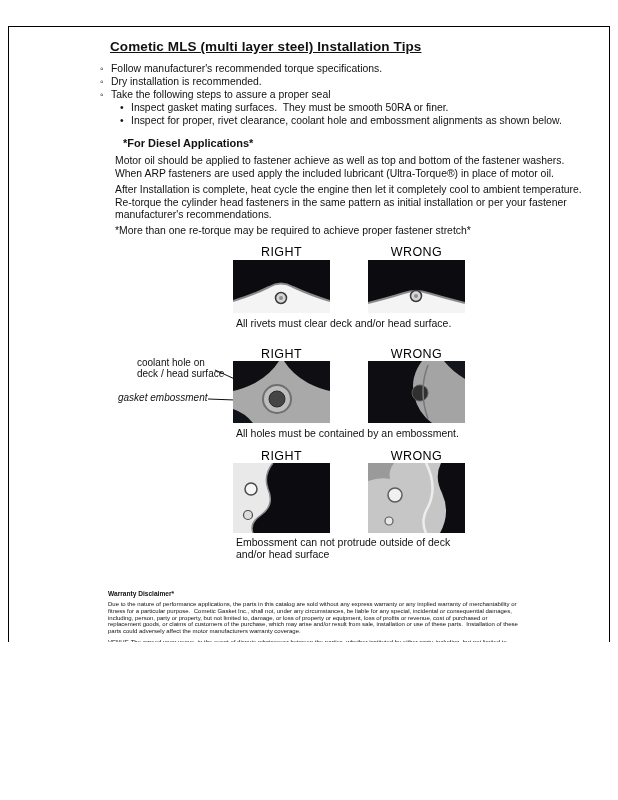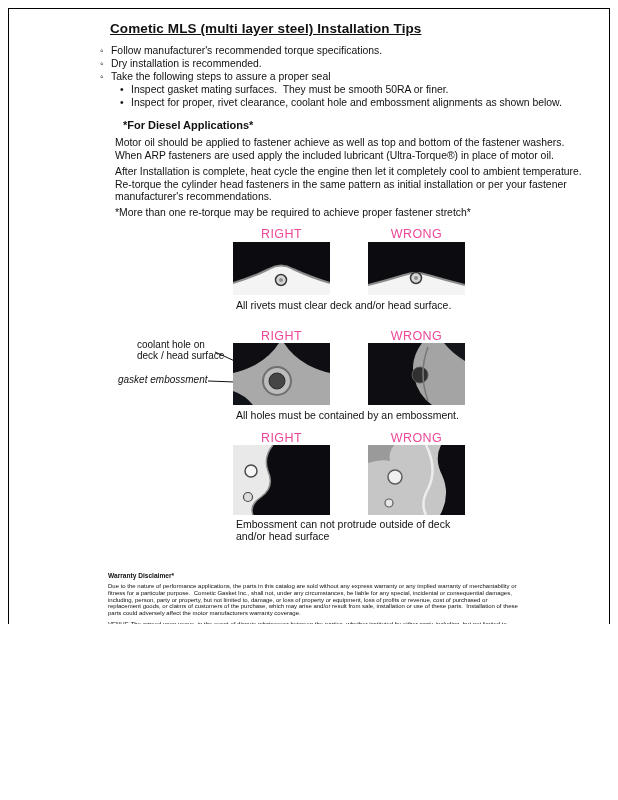--- a/index.html
+++ b/index.html
@@ -1,35 +1,35 @@
 <!DOCTYPE html>
 <html><head>
 <meta charset="utf-8">
 <style>
   * { margin:0; padding:0; box-sizing:border-box; }
   html,body { background:#ffffff; }
   body { font-family:"Liberation Sans", sans-serif; color:#111; }
-  .page { position:relative; width:618px; height:624px; background:#fff; overflow:hidden; }
+  .page { position:relative; width:618px; height:624px; background:#fff; overflow:hidden;margin-top:18px; }
   .frame { position:absolute; left:8px; top:8px; width:602px; height:784px; border:1px solid #000; }
 
   .title { position:absolute; left:110px; top:21px; font-size:13.5px; font-weight:bold; text-decoration:underline; letter-spacing:.1px; }
 
   .tips { position:absolute; left:100px; top:44px; width:480px; font-size:10.4px; line-height:13px; }
   .bullet-row { display:flex; }
   .bullet-row .marker { width:11px; flex:0 0 11px; text-align:left; }
   .sub { margin-left:20px; }
   .bullet-text { white-space:pre-wrap; }
 
   .diesel-heading { position:absolute; left:123px; top:119px; font-size:11px; font-weight:bold; }
   .para { position:absolute; left:115px; width:478px; font-size:10.4px; line-height:12.6px; white-space:pre-wrap; }
   .para1 { top:137px; }
   .para2 { top:166px; }
   .note  { top:207px; }
 
-  .rw-label { position:absolute; width:97px; text-align:center; font-size:12.5px; color:#ec4899; letter-spacing:.4px; }
+  .rw-label { position:absolute; width:97px; text-align:center; font-size:12.5px; color:#000000; letter-spacing:.4px; }
   .panel { position:absolute; display:block; }
   .caption { position:absolute; left:236px; font-size:10.5px; line-height:12px; white-space:pre-line; }
 
   .pointer-label { position:absolute; font-size:10px; line-height:11px; white-space:pre-line; }
   .pointer-svg { position:absolute; left:110px; top:338px; }
 
   .legal { position:absolute; left:108px; top:572px; width:412px; }
   .legal-heading { font-size:6.6px; font-weight:bold; margin-bottom:4px; }
   .legal p { font-size:6px; line-height:6.8px; margin-bottom:4px; white-space:pre-wrap; }
 

